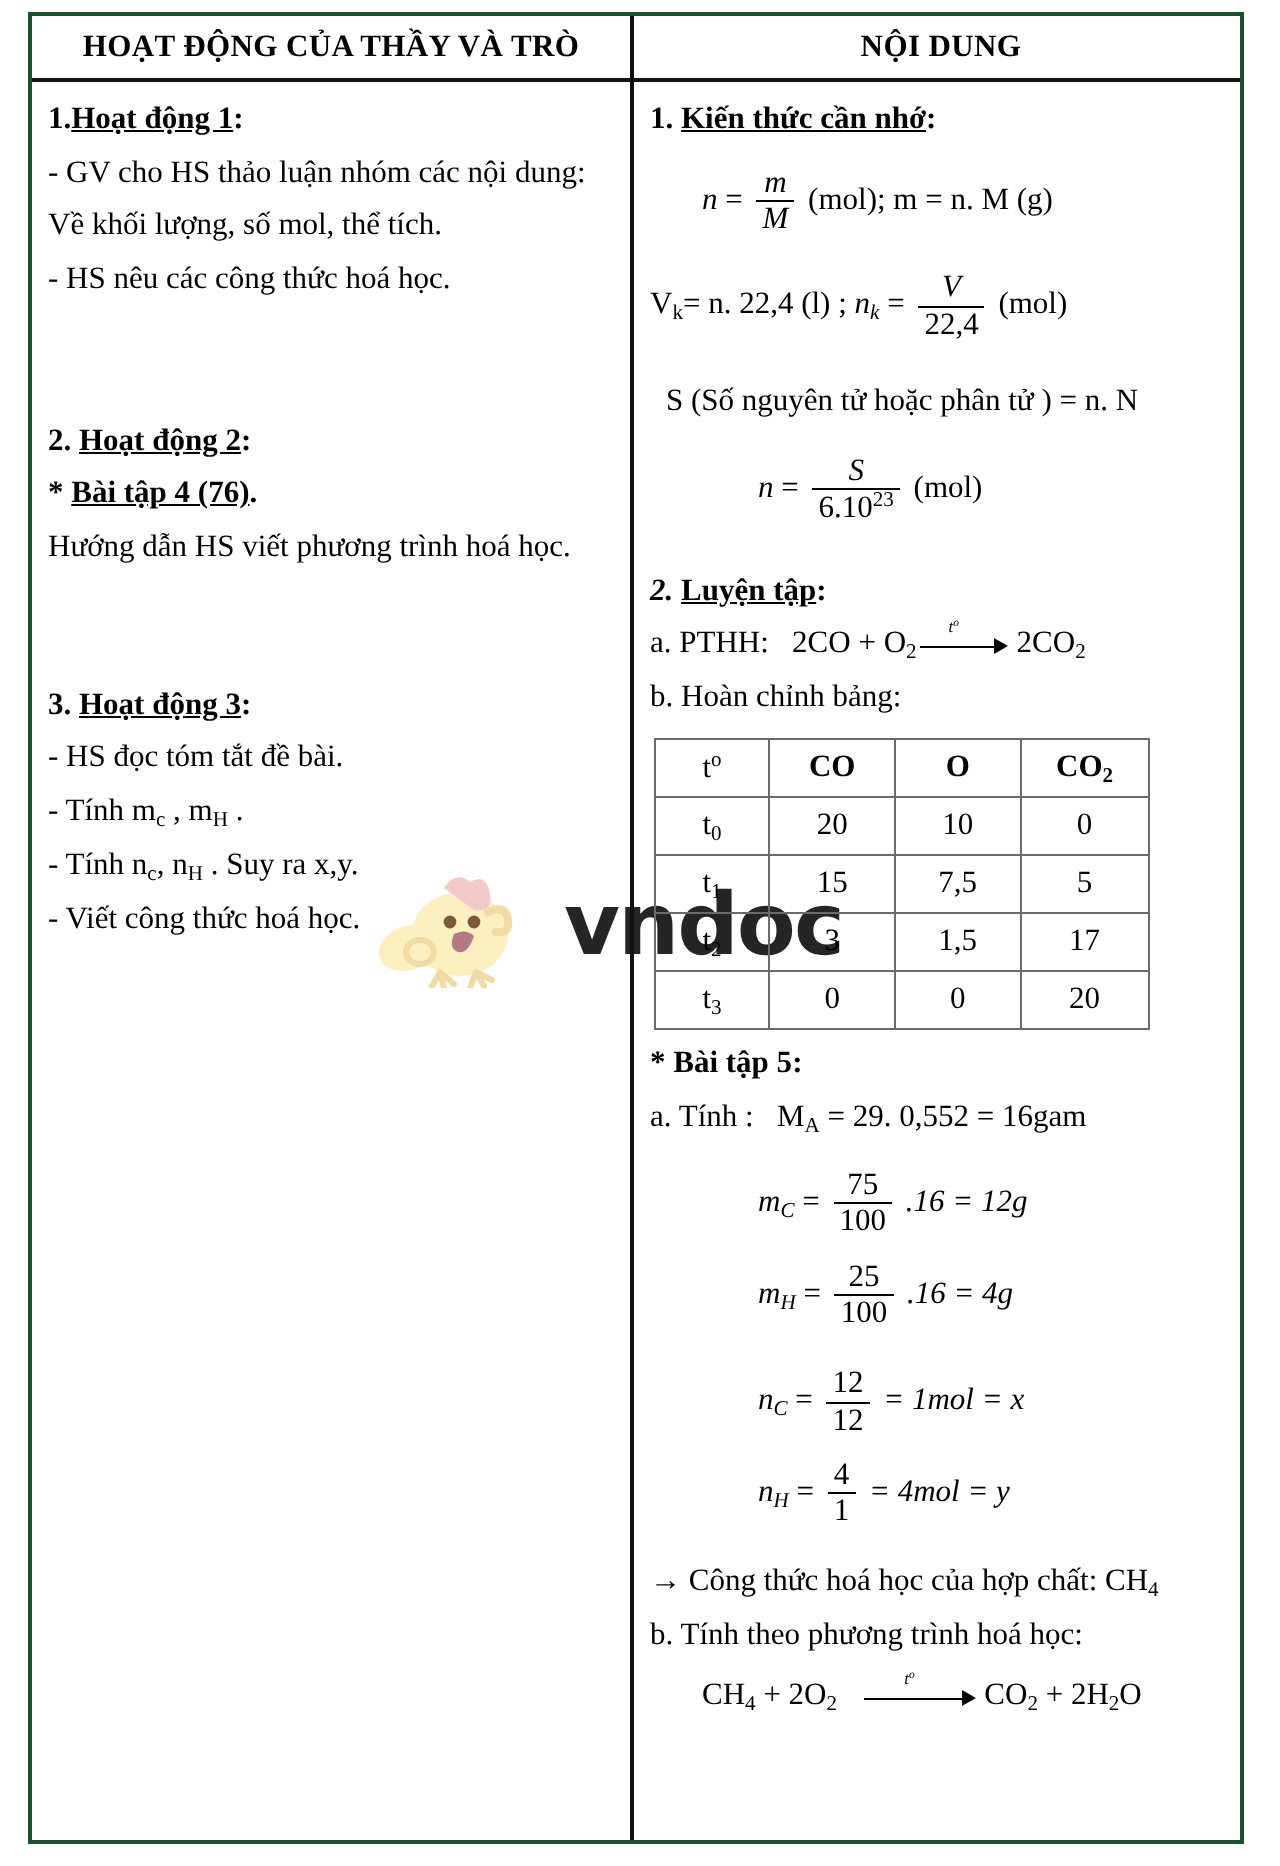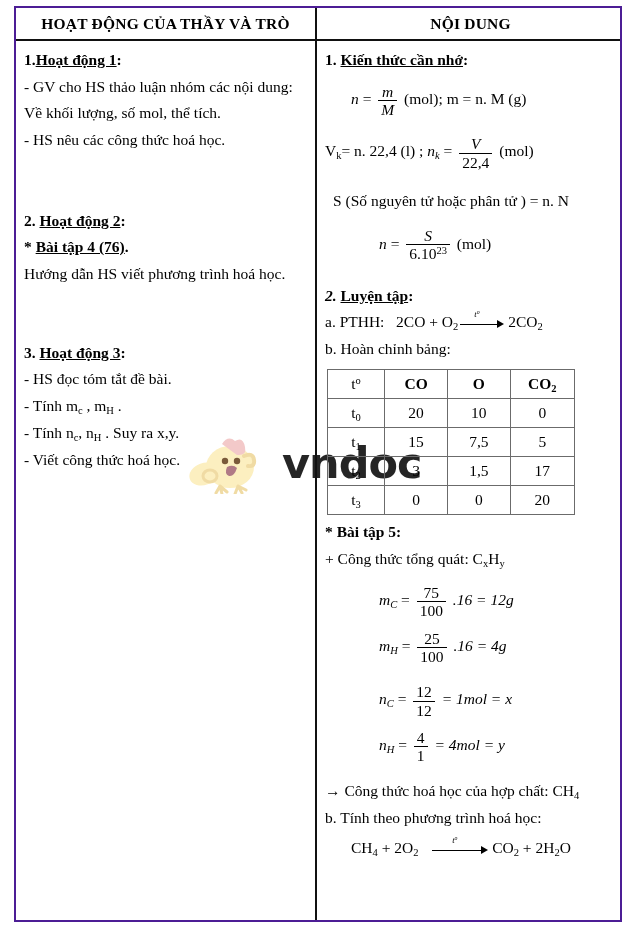--- a/index.html
+++ b/index.html
@@ -51,21 +51,21 @@
     height: 60px;
   }
 
   
   .doc-table {
     position: absolute;
     left: 14px;
     top: 6px;
     width: 608px;
     height: 916px;
-    border: 2px solid #4c1d95;
+    border: 2px solid #14532d;
     box-sizing: border-box;
     z-index: 2;
     background: transparent;
   }
   .col-divider {
     position: absolute;
     left: 299px;
     top: 0;
     width: 2px;
     height: 100%;
@@ -369,24 +369,24 @@
         </tbody>
       </table>
 
       <div style="height:4px"></div>
 
       <div class="line">
         <span class="bold">*</span>
         <span class="bold">Bài tập 5</span><span class="bold">:</span>
       </div>
 
-
-      <div class="line">
-        <span>+ Công thức tổng quát: C</span><sub>x</sub><span>H</span><sub>y</sub>
-      </div>
+      <div class="line">
+        <span>a. Tính :</span>&nbsp;&nbsp;&nbsp;<span>M</span><sub>A</sub> <span>= 29. 0,552 = 16gam</span>
+      </div>
+
 
       <div style="height:11px"></div>
 
       <div class="mathline indent2">
         <span class="mi">m</span><sub class="mi">C</sub>
         <span>=</span>
         <span class="frac">
           <span class="num">75</span>
           <span class="den">100</span>
         </span>

